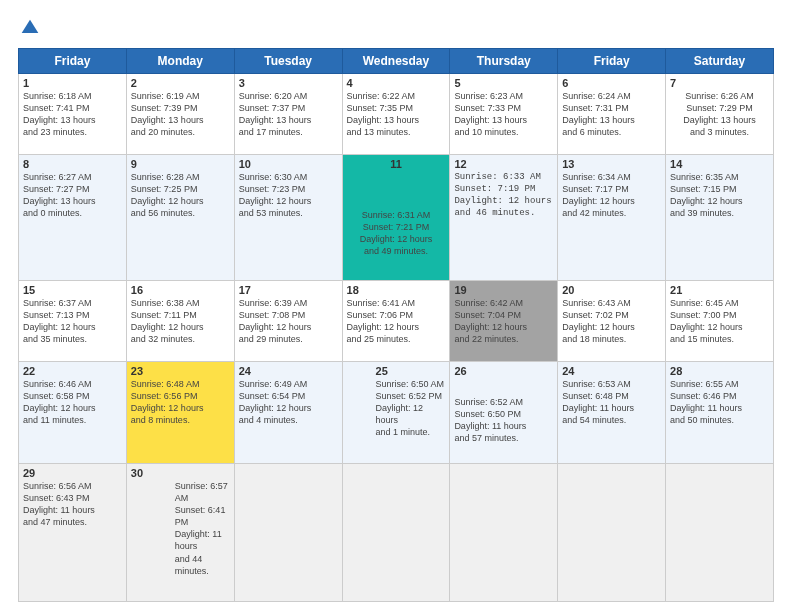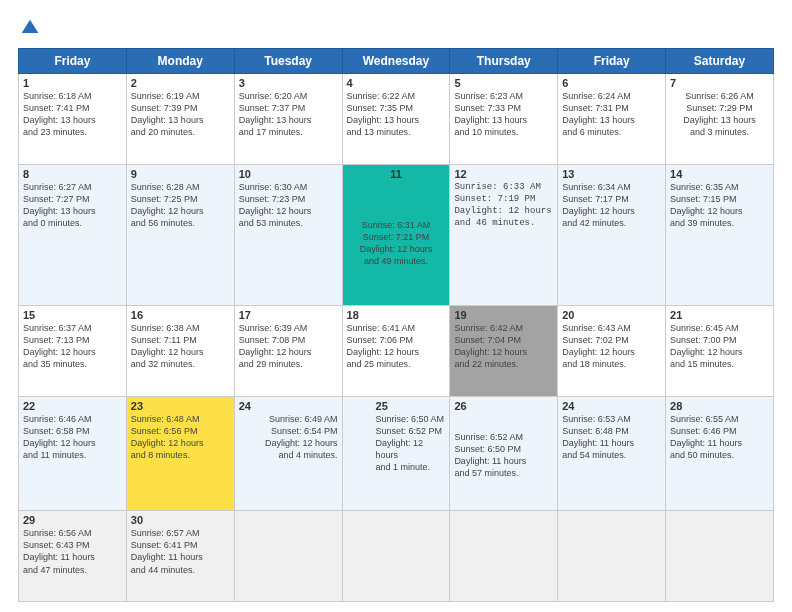--- a/index.html
+++ b/index.html
@@ -305,21 +305,21 @@
           </td>
           <td style="background: #fde047;">
             <span class="day-num">23</span>
             <div class="cell-text" style="white-space: pre-line;">Sunrise: 6:48 AM
 Sunset: 6:56 PM
 Daylight: 12 hours
 and 8 minutes.</div>
           </td>
           <td style="background: rgb(238, 244, 251);">
             <span class="day-num">24</span>
-            <div class="cell-text" style="white-space: pre-line; text-align: right;">Sunrise: 6:49 AM
+            <div class="cell-text" style="white-space: pre-line;">Sunrise: 6:49 AM
 Sunset: 6:54 PM
 Daylight: 12 hours
 and 4 minutes.</div>
           </td>
           <td style="background: rgb(238, 244, 251); padding-left: 33px;">
             <span class="day-num">25</span>
             <div class="cell-text" style="white-space: pre-line;">Sunrise: 6:50 AM
 Sunset: 6:52 PM
 Daylight: 12 hours
 and 1 minute.</div>
@@ -349,21 +349,21 @@
         <tr class="row-last">
           <td style="background: rgb(240, 240, 240); margin-top: 31px;">
             <span class="day-num">29</span>
             <div class="cell-text" style="white-space: pre-line;">Sunrise: 6:56 AM
 Sunset: 6:43 PM
 Daylight: 11 hours
 and 47 minutes.</div>
           </td>
           <td style="background: rgb(240, 240, 240);">
             <span class="day-num">30</span>
-            <div class="cell-text" style="white-space: pre-line;">Sunrise: 6:57 AM
+            <div class="cell-text" style="white-space: pre-line; margin-left: 44px;">Sunrise: 6:57 AM
 Sunset: 6:41 PM
 Daylight: 11 hours
 and 44 minutes.</div>
           </td>
           <td class="empty" style="background: rgb(245, 245, 245);"></td>
           <td class="empty" style="background: rgb(245, 245, 245);"></td>
           <td class="empty" style="background: rgb(245, 245, 245);"></td>
           <td class="empty" style="background: rgb(245, 245, 245);"></td>
           <td class="empty" style="background: rgb(245, 245, 245);"></td>
         </tr>

